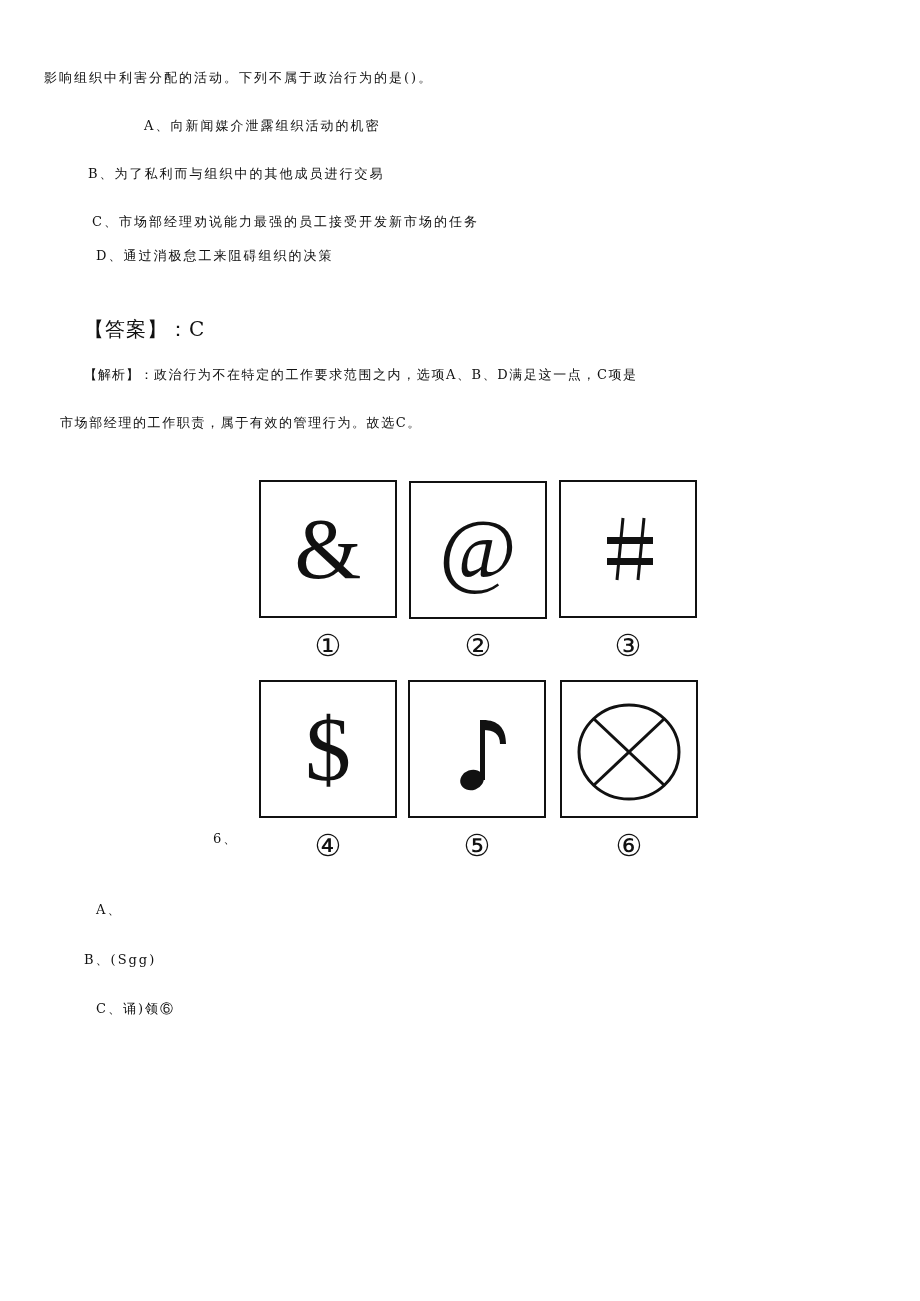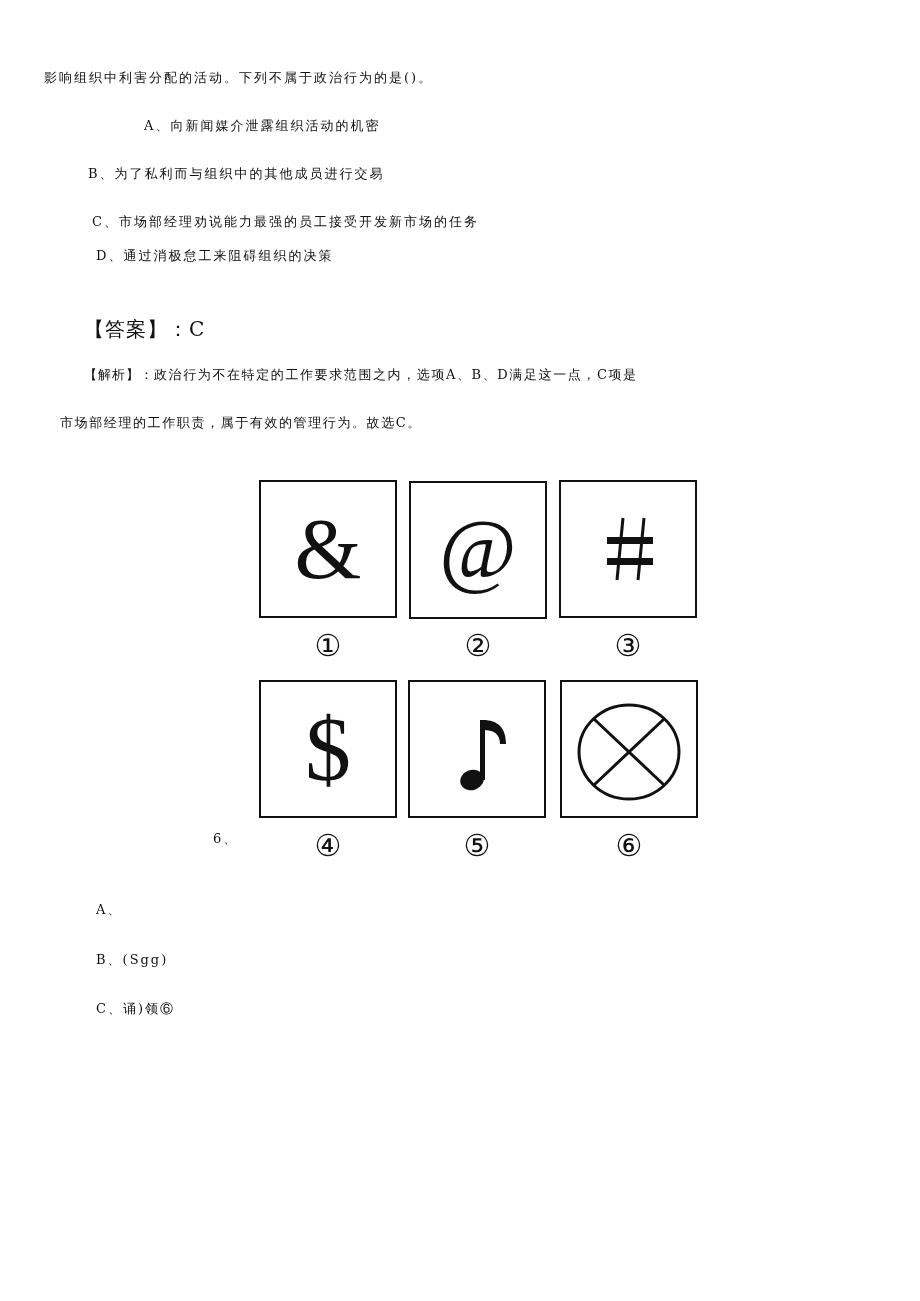--- a/index.html
+++ b/index.html
@@ -98,18 +98,18 @@
   <div class="num" style="left:259px; top:830px;">④</div>
   <div class="num" style="left:408px; top:830px;">⑤</div>
   <div class="num" style="left:560px; top:830px;">⑥</div>
 </div>
 
 <div class="line" style="left:213px; top:828px;">6、</div>
 
 <div class="line" style="left:96px; top:899px;">
   <span>A、</span><span></span>
 </div>
-<div class="line" style="left:96px; top:949px;text-align:center;">
+<div class="line" style="left:84px; top:949px;text-align:center;">
   <span>B、</span><span>(Sgg)</span>
 </div>
 <div class="line" style="left:96px; top:998px;">
   <span>C、</span><span>诵)领⑥</span>
 </div>
 
 </body></html>

